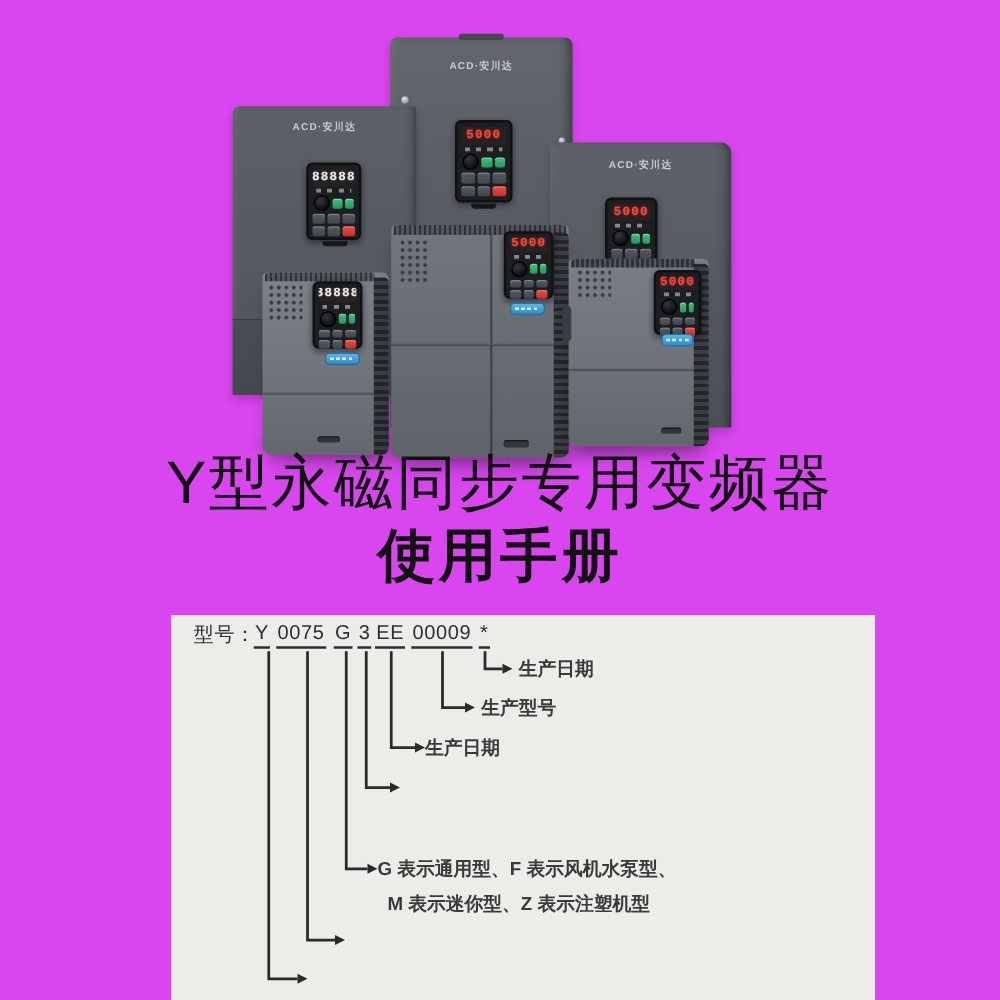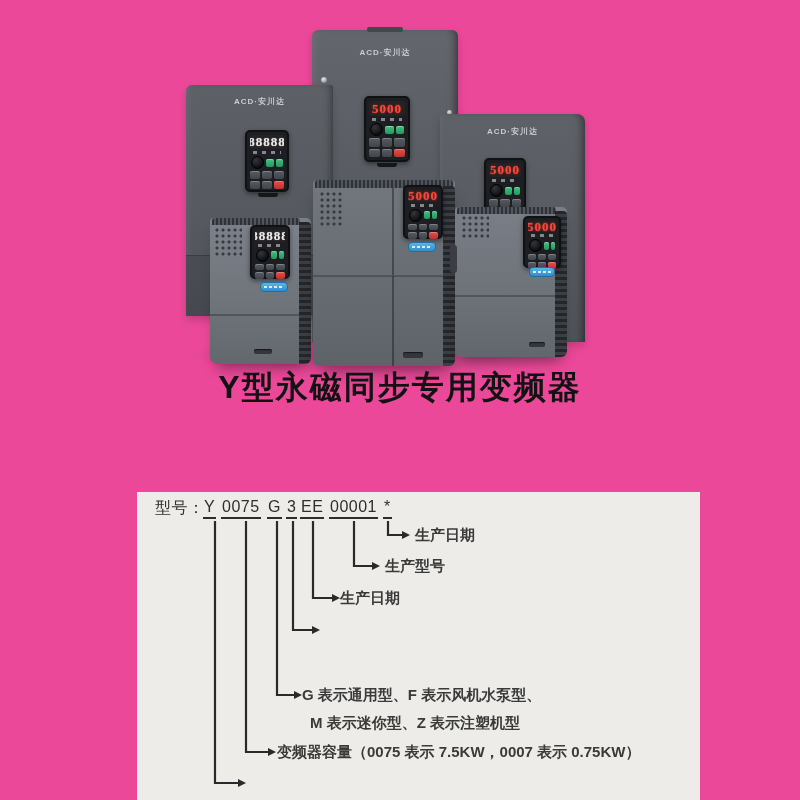--- a/index.html
+++ b/index.html
@@ -1,16 +1,16 @@
 <!DOCTYPE html>
 <html><head>
 <meta charset="utf-8">
 <style>
   html,body{margin:0;padding:0;background:#ffffff;}
-  .page{position:relative;width:800px;height:800px;background:#ec4899;overflow:hidden;
+  .page{position:relative;width:800px;height:800px;background:#d946ef;overflow:hidden;
         font-family:"Liberation Sans",sans-serif;}
 
   
   .photo{position:absolute;left:0;top:0;width:800px;height:492px;}
   .floor-shadow{position:absolute;left:185px;top:336px;width:400px;height:38px;
     background:radial-gradient(ellipse at center,rgba(40,44,50,.28),rgba(40,44,50,0) 72%);}
   .vfd{position:absolute;}
   .u-bc{left:312px;top:30px;width:146px;height:312px;z-index:1;border-radius:6px 6px 0 0;
     background:linear-gradient(180deg,#63676d 0%,#5a5e64 42%,#52565c 100%);
     box-shadow:inset -7px 0 9px -5px rgba(0,0,0,.5),inset 7px 0 9px -5px rgba(255,255,255,.07),0 4px 8px rgba(0,0,0,.18);}
@@ -61,21 +61,21 @@
   
   .keypad{position:absolute;background:#1c1e22;border:2px solid #101114;border-radius:5px;
     box-shadow:0 2px 5px rgba(0,0,0,.45);display:flex;flex-direction:column;padding:3px;gap:2px;box-sizing:border-box;}
   .kp-bl{left:59px;top:45px;width:44px;height:62px;}
   .kp-bc{left:52px;top:66px;width:46px;height:66px;}
   .kp-br{left:44px;top:44px;width:42px;height:62px;}
   .kp-fl{left:40px;top:7px;width:40px;height:54px;}
   .kp-fc{left:90px;top:5px;width:40px;height:54px;}
   .kp-fr{left:68px;top:9px;width:38px;height:52px;}
   .kp-display{flex:0 0 27%;background:#262122;border-radius:2px;display:flex;align-items:center;justify-content:center;
-    font-family:Liberation Serif, serif;font-weight:bold;font-size:13px;letter-spacing:1px;overflow:hidden;}
+    font-family:Liberation Mono, monospace;font-weight:bold;font-size:10px;letter-spacing:1px;overflow:hidden;}
   .kp-red{color:#ff4438;text-shadow:0 0 2px rgba(255,68,56,.8);}
   .kp-white{color:#e8e8e8;text-shadow:0 0 1px rgba(255,255,255,.6);}
   .kp-leds{flex:0 0 3px;margin:0 3px;
     background:repeating-linear-gradient(90deg,#84888d 0 4px,rgba(0,0,0,0) 4px 9px);}
   .kp-ctrl{flex:1;display:flex;align-items:center;gap:2px;padding:0 1px;}
   .kp-knob{width:11px;height:11px;border-radius:50%;flex:0 0 auto;
     background:radial-gradient(circle at 35% 30%,#34363a,#0b0c0e 75%);border:1px solid #000;}
   .kp-gbtn{flex:1;height:8px;background:linear-gradient(#3fc07e,#27995e);border-radius:2px;
     box-shadow:inset 0 1px 0 rgba(255,255,255,.35);}
   .kp-btns{flex:0 0 34%;display:grid;grid-template-columns:1fr 1fr 1fr;grid-template-rows:1fr 1fr;gap:2px;}
@@ -84,21 +84,21 @@
   .kp-tab{position:absolute;height:4px;background:#141619;border-radius:0 0 3px 3px;}
   .tab-bl{left:72px;top:108px;width:20px;} .tab-bc{left:65px;top:133px;width:20px;} .tab-br{left:56px;top:107px;width:18px;}
   .blue-label{position:absolute;height:8px;border-radius:4px;border:1px solid #1f6ea6;
     background:linear-gradient(#5db4e8,#2f8ecb);overflow:hidden;}
   .blue-label::after{content:"";position:absolute;left:3px;top:3px;right:3px;height:2px;
     background:repeating-linear-gradient(90deg,#d8ecf8 0 3px,rgba(0,0,0,0) 3px 5px);}
   .lb-fl{left:50px;top:64px;width:26px;} .lb-fc{left:95px;top:62px;width:26px;} .lb-fr{left:74px;top:60px;width:24px;}
 
   
   .title-block{position:absolute;left:0;top:358px;width:800px;text-align:center;color:#121212;z-index:6;}
-  .title-line1{font-size:32px;font-weight:700;letter-spacing:2px;margin:0;line-height:58px;}
+  .title-line1{font-size:48px;font-weight:400;letter-spacing:2px;margin:0;line-height:58px;}
   .title-line2{font-size:46px;font-weight:900;letter-spacing:3px;margin:0;line-height:56px;}
 
   
   .panel{position:absolute;left:137px;top:492px;width:563px;height:308px;background:#EDECE9;}
   .mseg{position:absolute;top:6px;font-size:16px;font-weight:normal;color:#2e2e2e;letter-spacing:0.5px;white-space:nowrap;}
   .useg{border-bottom:2px solid #2e2e2e;padding:0 1px 1px 1px;}
   .connectors{position:absolute;left:0;top:0;}
   .dlabel{position:absolute;font-size:15px;font-weight:bold;color:#3a3a3a;white-space:nowrap;}
 </style>
 </head>
@@ -254,30 +254,31 @@
           </div>
         </div>
       <div class="blue-label lb-fr"></div>
       <div class="hseam hs-fr"></div>
       <div class="slot sl-fr"></div>
     </div>
   </div>
 
   <div class="title-block">
     <div class="title-line1">Y型永磁同步专用变频器</div>
+    <div class="title-line2">使用手册</div>
   </div>
 
   <div class="panel">
     <span class="mseg" style="left:18px">型号：</span>
     <span class="mseg useg" style="left:66px">Y</span>
     <span class="mseg useg" style="left:84px">0075</span>
     <span class="mseg useg" style="left:130px">G</span>
     <span class="mseg useg" style="left:149px">3</span>
     <span class="mseg useg" style="left:163px">EE</span>
-    <span class="mseg useg" style="left:192px">00001</span>
+    <span class="mseg useg" style="left:192px">00009</span>
     <span class="mseg useg" style="left:246px">*</span>
 
     <svg class="connectors" width="563" height="308" viewBox="0 0 563 308">
       <g stroke="#2a2a2a" stroke-width="2.2" fill="none">
         <path d="M251 29 V43 H265"></path>
         <path d="M217 29 V74 H235"></path>
         <path d="M176 29 V106 H195"></path>
         <path d="M156 29 V138 H175"></path>
         <path d="M140 29 V203 H157"></path>
         <path d="M109 29 V260 H131"></path>
@@ -292,16 +293,15 @@
         <polygon points="131,256 139,260 131,264"></polygon>
         <polygon points="101,287 109,291 101,295"></polygon>
       </g>
     </svg>
 
     <div class="dlabel" style="left:278px;top:34px">生产日期</div>
     <div class="dlabel" style="left:248px;top:65px">生产型号</div>
     <div class="dlabel" style="left:203px;top:97px">生产日期</div>
     <div class="dlabel" style="left:173px;top:222px">M 表示迷你型、Z 表示注塑机型</div>
     <div class="dlabel" style="left:165px;top:194px">G 表示通用型、F 表示风机水泵型、</div>
-    <div class="dlabel" style="left:140px;top:251px">变频器容量（0075 表示 7.5KW，0007 表示 0.75KW）</div>
   </div>
 
 </div>
 
 </body></html>

